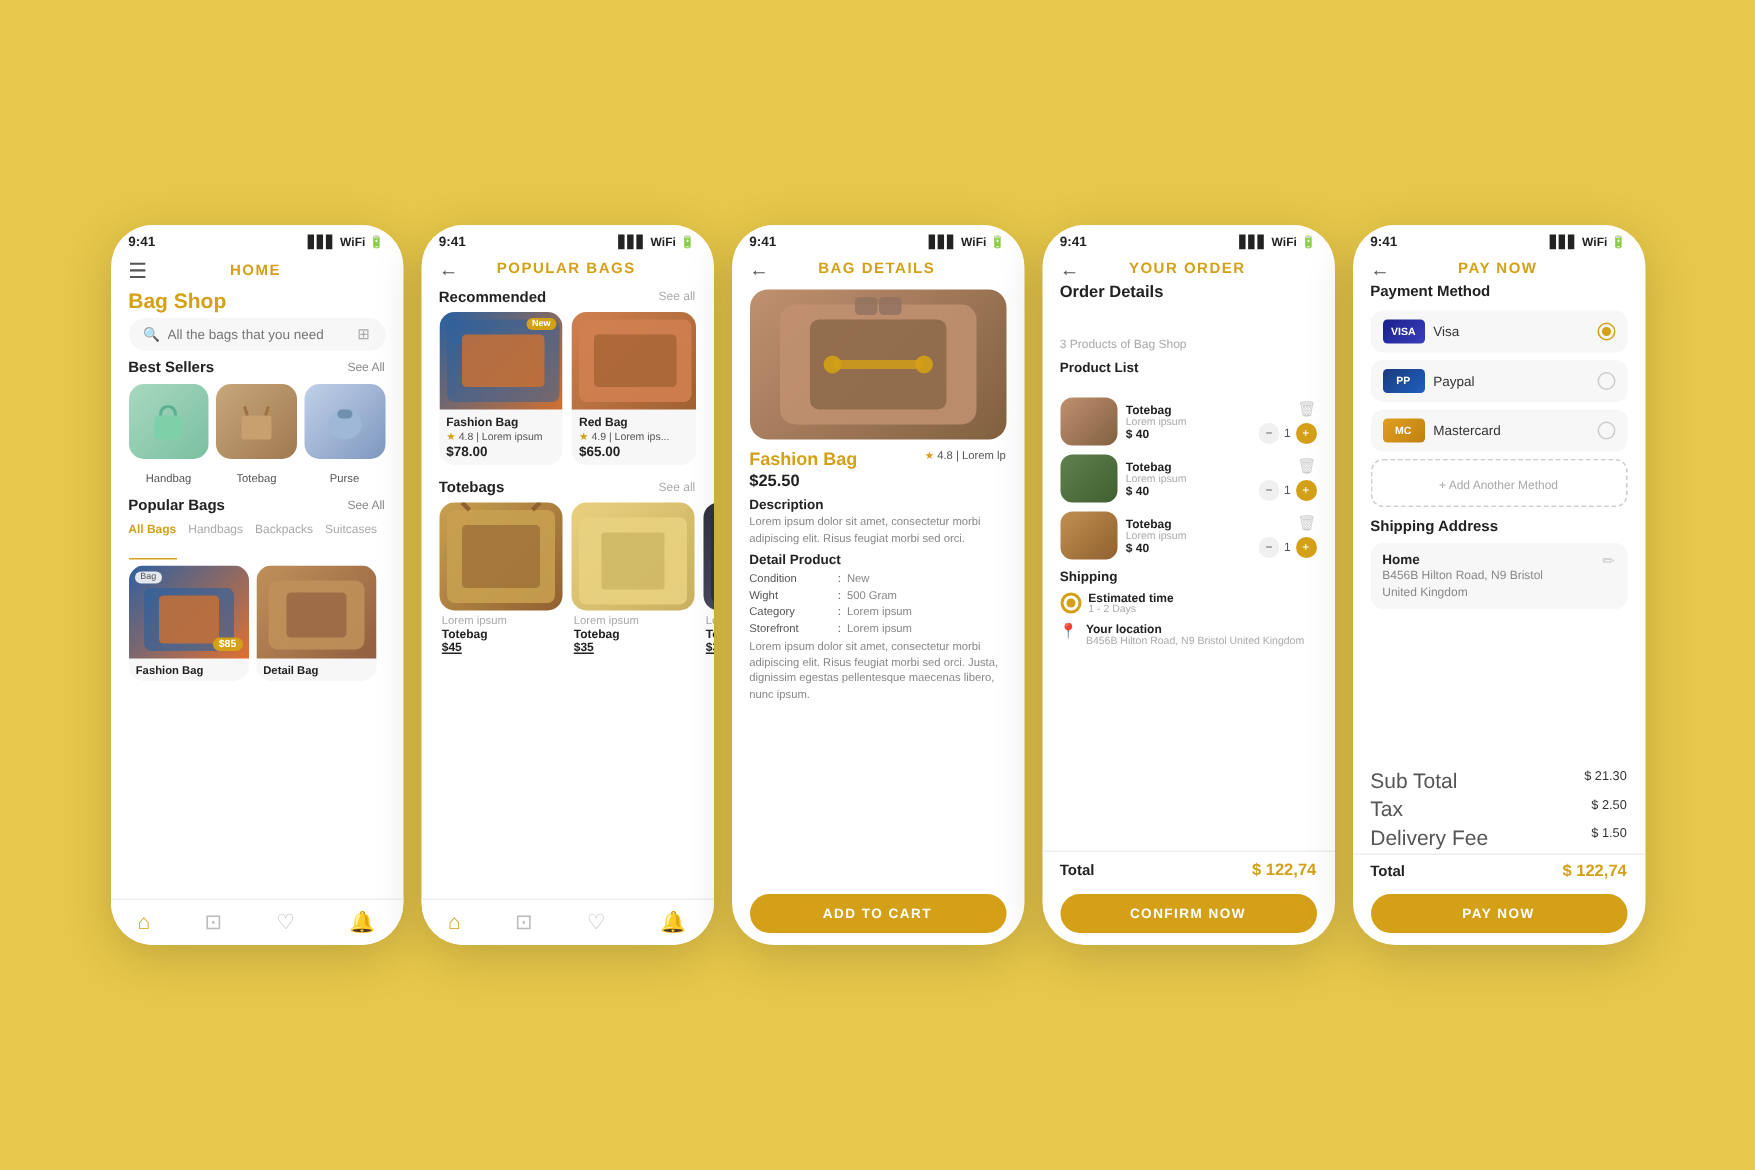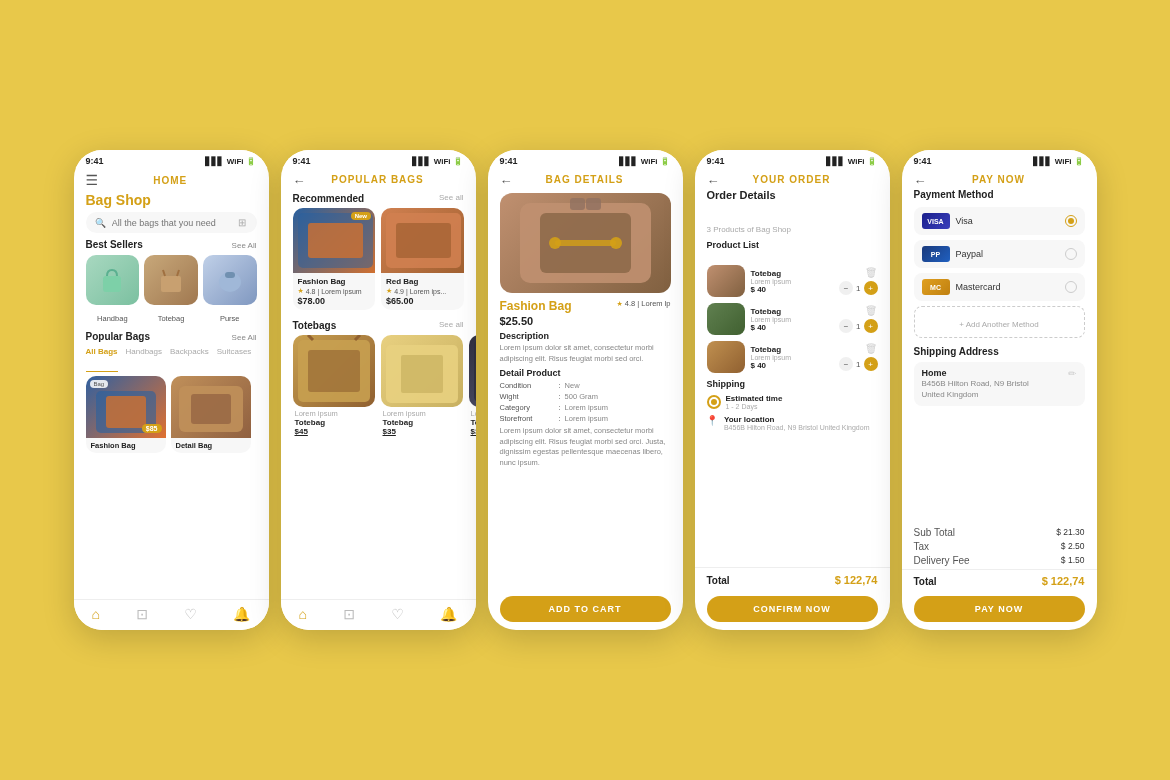--- a/index.html
+++ b/index.html
@@ -56,21 +56,21 @@
       display: flex; align-items: center;
       background: #f7f7f7; border-radius: 20px; padding: 5px 10px;
       gap: 5px;
     }
     .s1-search input {
       border: none; background: transparent; font-size: 9px; color: #aaa; outline: none; flex: 1;
     }
     .search-icon { font-size: 9px; color: #aaa; }
     .filter-icon { font-size: 10px; color: #aaa; margin-left: auto; }
     .section-header {
-      display: flex; justify-content: space-between; align-items: flex-end;
+      display: flex; justify-content: space-between; align-items: flex-start;
       padding: 0 12px; margin-bottom: 5px;
     }
     .section-title { font-size: 10px; font-weight: 700; color: #222; }
     .see-all { font-size: 8px; color: #888; }
     .bestsellers-row {
       display: flex; gap: 5px; padding: 0 12px; margin-bottom: 6px;
     }
     .bestseller-item {
       flex: 1; text-align: center;
     }
@@ -299,21 +299,21 @@
       background: #f7f7f7; border-radius: 8px; padding: 6px 8px; margin-bottom: 8px;
       position: relative;
     }
     .addr-home { font-size: 9px; font-weight: 700; color: #222; }
     .addr-detail { font-size: 8px; color: #888; line-height: 1.4; }
     .edit-icon { position: absolute; top: 6px; right: 8px; font-size: 10px; color: #ccc; }
     .pay-summary { padding: 0 12px; flex-shrink: 0; }
     .pay-summary-row {
       display: flex; justify-content: space-between; margin-bottom: 3px;
     }
-    .pay-summary-label { font-size: 10px; color: #555; }
+    .pay-summary-label { font-size: 14px; color: #555; }
     .pay-summary-val { font-size: 8.5px; color: #333; }
     .pay-total-row {
       display: flex; justify-content: space-between; align-items: center;
       padding: 5px 12px; border-top: 1px solid #eee;
     }
     .pay-total-label { font-size: 10px; font-weight: 700; color: #222; }
     .pay-total-val { font-size: 11px; font-weight: 800; color: #D4A017; }
     .pay-btn {
       margin: 4px 12px 8px;
       background: #D4A017; color: #fff; border: none; border-radius: 20px;

